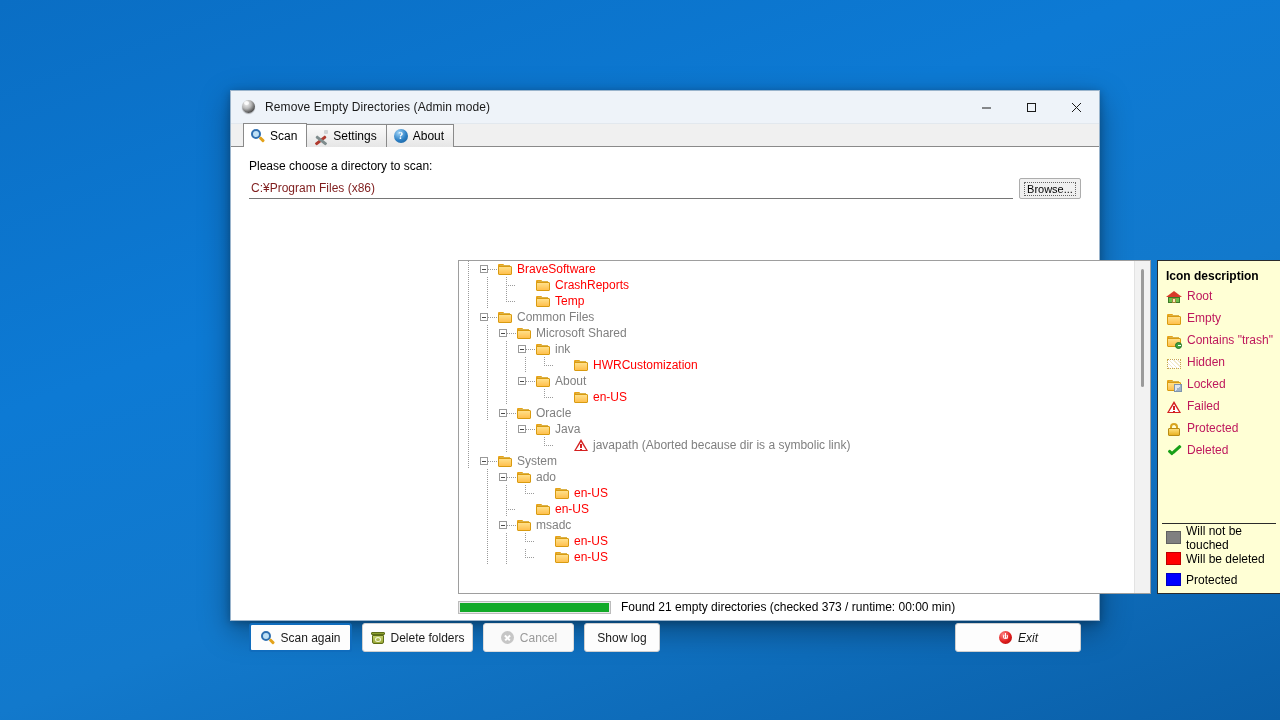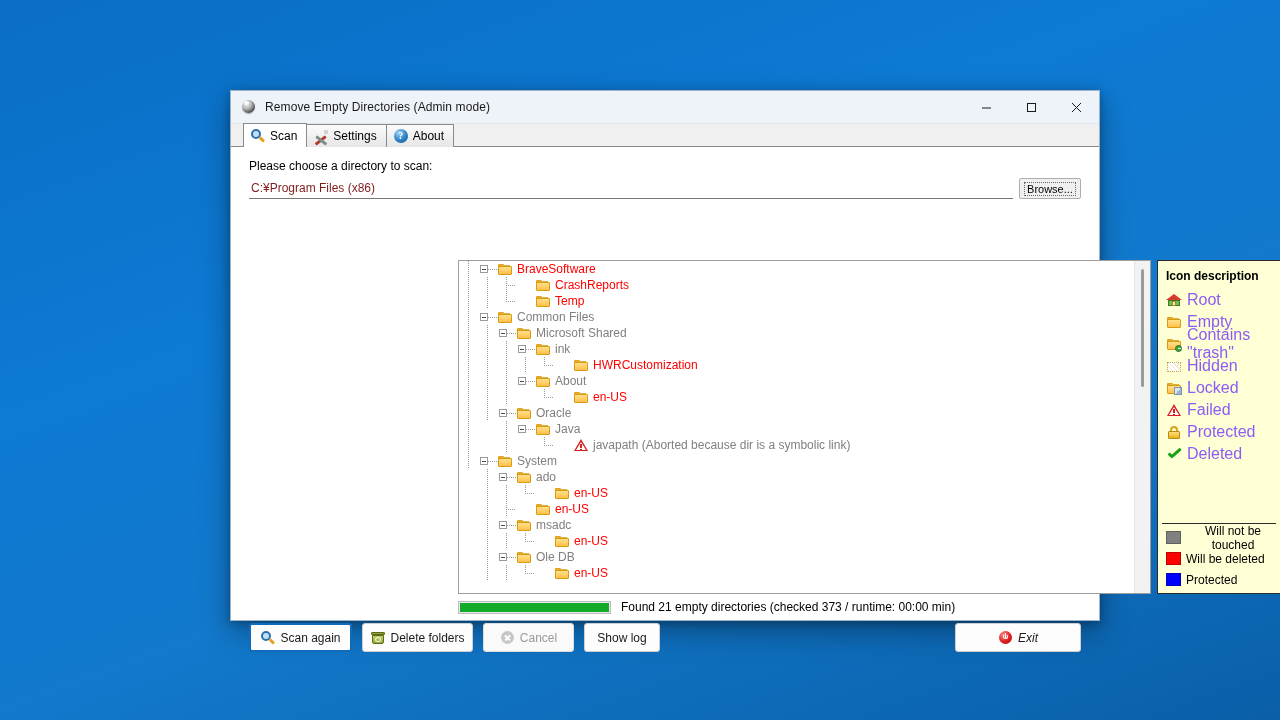--- a/index.html
+++ b/index.html
@@ -299,31 +299,31 @@
     background: #ffffd5;
     border: 1px solid #2b2b2b;
     box-sizing: border-box;
     padding: 6px 0 0 0;
   }
   .legend-title {
     font-size: 12px; font-weight: bold; color: #000;
     margin: 2px 0 6px 8px;
   }
   .legend-row {
-    height: 22px; display: flex; align-items: center;
-    padding-left: 8px; font-size: 16px; color: #8b5cf6;
+    height: 22px; display: flex; align-items: flex-start;
+    padding-left: 8px; font-size: 12px; color: #be185d;
   }
   .legend-row .li { width: 16px; height: 16px; margin-right: 5px; flex: none; position: relative; }
   .legend-sep {
     position: absolute; left: 4px; right: 4px; top: 262px;
     height: 1px; background: #2b2b2b;
   }
   .legend-color-row {
     height: 21px; display: flex; align-items: center;
-    padding-left: 8px; font-size: 12px; color: #000; text-align: center;
+    padding-left: 8px; font-size: 12px; color: #000;
   }
   .swatch { width: 15px; height: 13px; margin-right: 5px; flex: none; border: 1px solid rgba(0,0,0,0.25); box-sizing: border-box; }
   .colors-wrap { position: absolute; left: 0; right: 0; top: 266px; }
 
   
   .statusrow {
     position: absolute; left: 227px; top: 452px; right: 18px;
     display: flex; align-items: center; height: 16px;
   }
   .progress {
@@ -741,34 +741,20 @@
             <span class="tnode-icon ic-folder">
               <span class="tab1"></span>
               <span class="sheet"></span>
               <span class="body1"></span>
             </span>
             <span class="tlabel red">en-US</span>
           </div>
           <div class="trow">
             <span class="guide"></span>
             <span class="guide vline"></span>
-            <span class="expander">
-              <span class="box"></span>
-              <span class="dash"></span>
-            </span>
-            <span class="tnode-icon ic-folder">
-              <span class="tab1"></span>
-              <span class="sheet"></span>
-              <span class="body1"></span>
-            </span>
-            <span class="tlabel grey">Ole DB</span>
-          </div>
-          <div class="trow">
-            <span class="guide"></span>
-            <span class="guide vline"></span>
             <span class="guide vline"></span>
             <span class="guide ell"></span>
             <span class="expander"></span>
             <span class="tnode-icon ic-folder">
               <span class="tab1"></span>
               <span class="sheet"></span>
               <span class="body1"></span>
             </span>
             <span class="tlabel red">en-US</span>
           </div>

